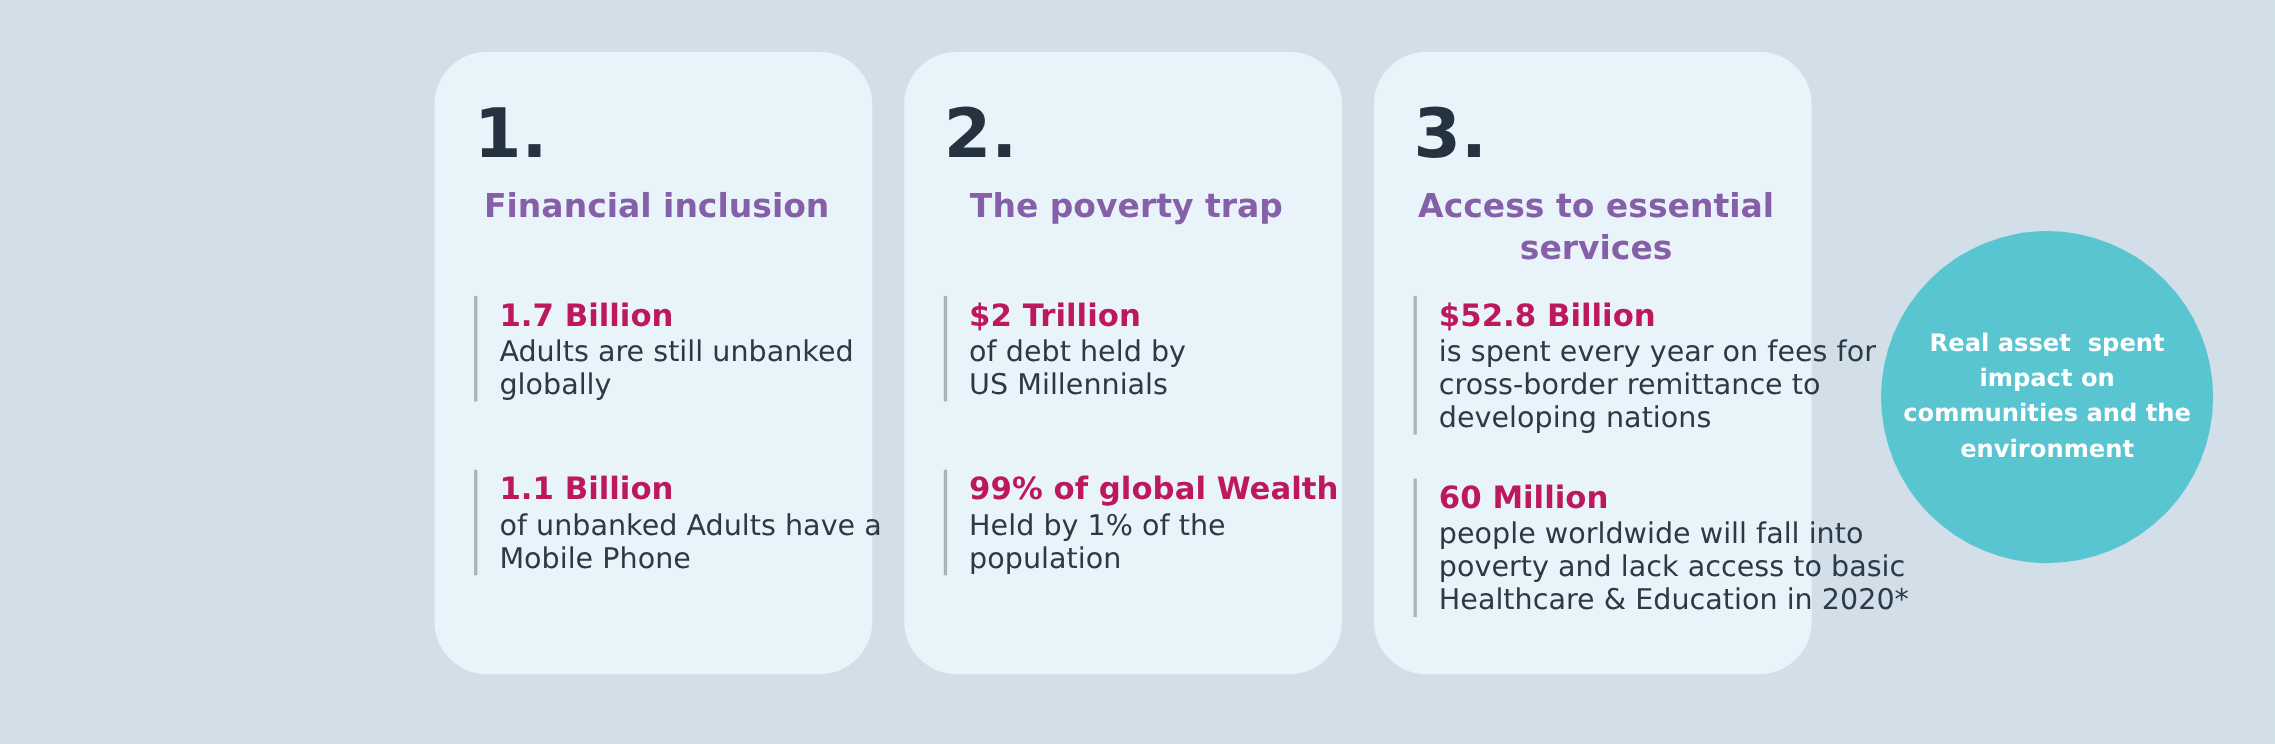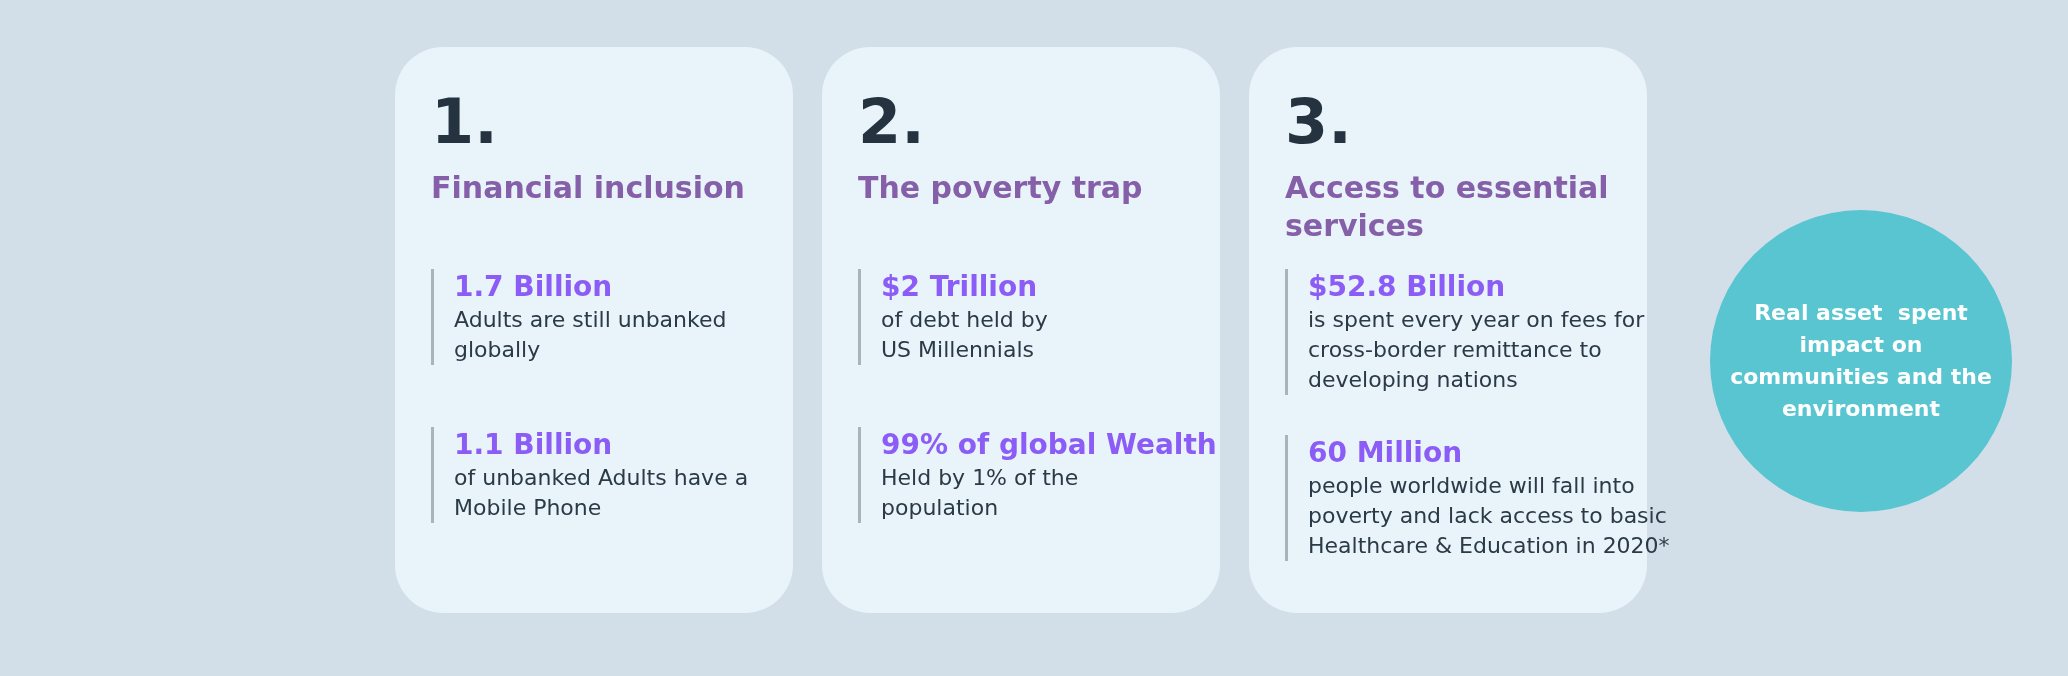--- a/index.html
+++ b/index.html
@@ -60,38 +60,39 @@
     margin-bottom: 16px;
   }
   .card-heading {
     font-size: 30px;
     line-height: 38px;
     font-weight: bold;
     color: #855fa8;
     white-space: pre;
     height: 100px;
     box-sizing: border-box;
+    text-align: center;
   }
 
   .stat {
     border-left: 3px solid #a9b3ba;
     padding-left: 20px;
   }
   .stat-first { margin-bottom: 62px; }
   .gap-small .stat-first { margin-bottom: 40px; }
 
   .stat-value {
     font-size: 28px;
     line-height: 36px;
     font-weight: bold;
-    color: #8b5cf6;
+    color: #be185d;
     white-space: nowrap;
   }
   .stat-desc {
-    font-size: 22px;
+    font-size: 26px;
     line-height: 30px;
     color: #2a3a46;
     white-space: pre;
   }
 </style>
 </head>
 <body>
 
 <div class="stage">
 

